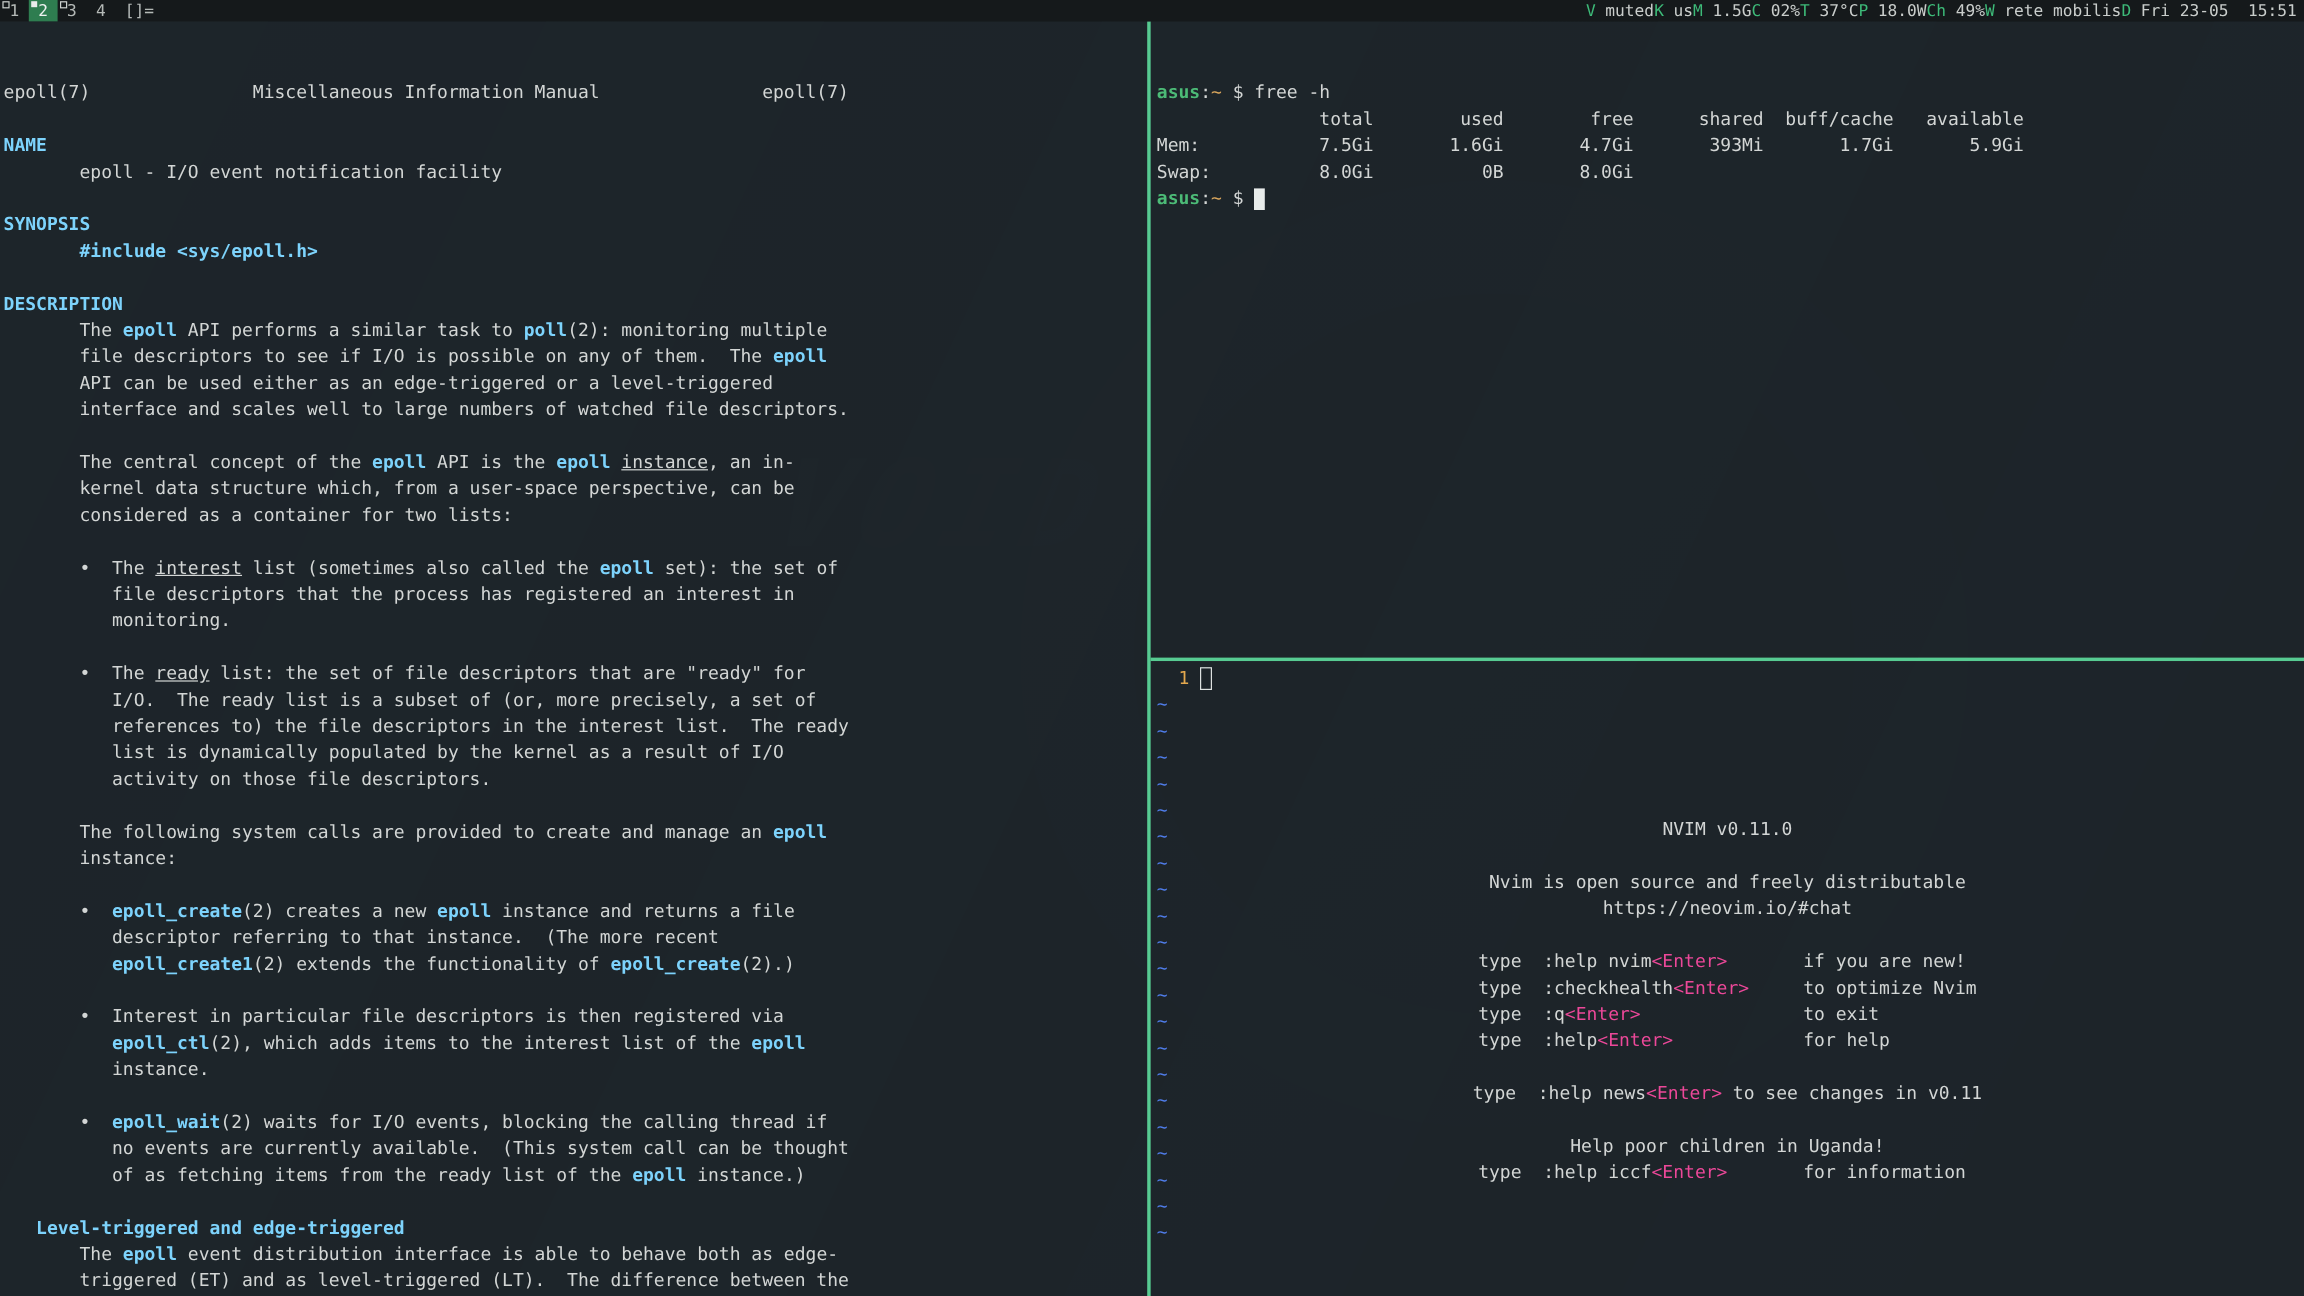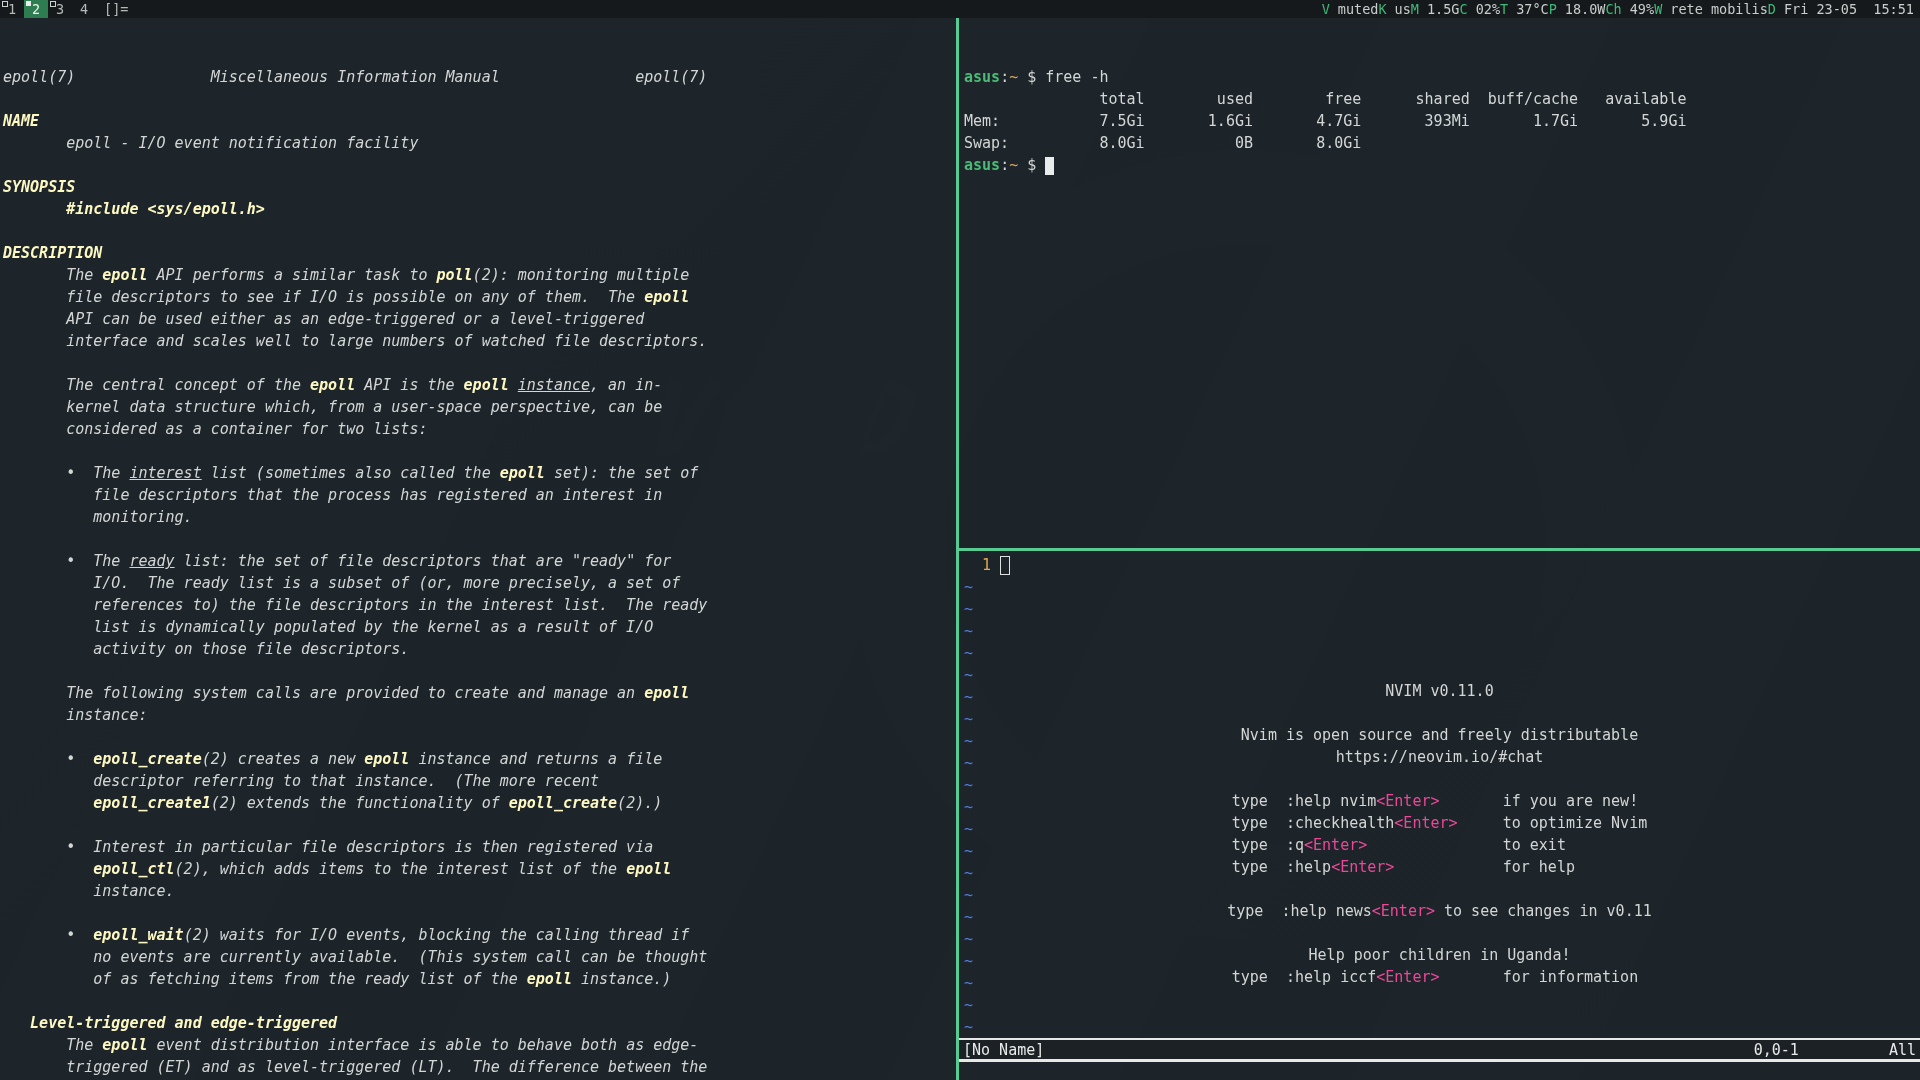--- a/index.html
+++ b/index.html
@@ -24,29 +24,29 @@
   .sq.hollow{border:1px solid #ccd1cf;}
   .sq.filled{width:5px;height:5px;background:#e9edec;}
   .layout{margin-left:8px;}
   .wintitle{margin-left:9px;width:848px;background:#2e7d50;color:#e9efec;padding-left:9px;}
   .status{display:flex;margin-left:auto;padding-right:6px;white-space:pre;}
   .sk{color:#3dba78;}
   .sv{color:#c9cdcb;margin-left:8px;}
   
   .pane{position:absolute;background:rgba(30,37,42,0.94);font-size:15px;line-height:22px;
         color:#d3d6d5;white-space:pre;}
-  .pane-left{left:0;top:18px;width:956px;height:1062px;font-style:italic;}
+  .pane-left{left:0;top:18px;width:956px;height:1062px;}
   .vborder{position:absolute;left:956px;top:18px;width:3px;height:1062px;background:#57cb92;}
   .pane-tr{left:959px;top:18px;width:961px;height:530px;}
   .hborder{position:absolute;left:959px;top:548px;width:961px;height:3px;background:#57cb92;}
   .pane-nvim{left:959px;top:551px;width:961px;height:529px;display:flex;flex-direction:column;}
   .man{padding:4px 0 0 3px;}
   .term{padding:4px 0 0 5px;}
   .row{height:22px;}
-  .b{font-weight:bold;color:#fef9c3;}
+  .b{font-weight:bold;color:#7dd3fc;}
   .u{text-decoration:underline;margin-top:42px;}
   .pu{color:#4cbb77;font-weight:bold;}
   .pp{color:#d7a55c;}
   .cursor{display:inline-block;width:9px;height:18px;background:#e8eceb;vertical-align:middle;}
   .cursor.hollow{background:transparent;border:1px solid #dde1e0;width:8px;height:17px;}
   
   .nbuf{flex:1;padding-top:3px;}
   .nrow{height:22px;position:relative;padding-left:5px;}
   .num{color:#e3a84e;}
   .tilde{color:#4f7ce8;}
@@ -85,22 +85,15 @@
   <div class="vborder"></div>
 
   <div class="pane pane-tr">
     <div class="term"><div class="row"><span class="pu">asus</span><span>:</span><span class="pp">~</span><span> $ </span><span>free -h</span></div><div class="row">               total        used        free      shared  buff/cache   available</div><div class="row">Mem:           7.5Gi       1.6Gi       4.7Gi       393Mi       1.7Gi       5.9Gi</div><div class="row">Swap:          8.0Gi          0B       8.0Gi</div><div class="row"><span class="pu">asus</span><span>:</span><span class="pp">~</span><span> $ </span><span class="cursor"></span></div></div>
   </div>
 
   <div class="hborder"></div>
 
   <div class="pane pane-nvim">
     <div class="nbuf"><div class="nrow"><span>  </span><span class="num">1</span><span> </span><span class="cursor hollow"></span></div><div class="nrow"><span class="tilde">~</span></div><div class="nrow"><span class="tilde">~</span></div><div class="nrow"><span class="tilde">~</span></div><div class="nrow"><span class="tilde">~</span></div><div class="nrow"><span class="tilde">~</span><div class="intro"><span>NVIM v0.11.0</span></div></div><div class="nrow"><span class="tilde">~</span></div><div class="nrow"><span class="tilde">~</span><div class="intro"><span>Nvim is open source and freely distributable</span></div></div><div class="nrow"><span class="tilde">~</span><div class="intro"><span>https://neovim.io/#chat</span></div></div><div class="nrow"><span class="tilde">~</span></div><div class="nrow"><span class="tilde">~</span><div class="intro"><span>type  :help nvim</span><span class="k">&lt;Enter&gt;</span><span>       if you are new! </span></div></div><div class="nrow"><span class="tilde">~</span><div class="intro"><span>type  :checkhealth</span><span class="k">&lt;Enter&gt;</span><span>     to optimize Nvim</span></div></div><div class="nrow"><span class="tilde">~</span><div class="intro"><span>type  :q</span><span class="k">&lt;Enter&gt;</span><span>               to exit         </span></div></div><div class="nrow"><span class="tilde">~</span><div class="intro"><span>type  :help</span><span class="k">&lt;Enter&gt;</span><span>            for help        </span></div></div><div class="nrow"><span class="tilde">~</span></div><div class="nrow"><span class="tilde">~</span><div class="intro"><span>type  :help news</span><span class="k">&lt;Enter&gt;</span><span> to see changes in v0.11</span></div></div><div class="nrow"><span class="tilde">~</span></div><div class="nrow"><span class="tilde">~</span><div class="intro"><span>Help poor children in Uganda!</span></div></div><div class="nrow"><span class="tilde">~</span><div class="intro"><span>type  :help iccf</span><span class="k">&lt;Enter&gt;</span><span>       for information </span></div></div><div class="nrow"><span class="tilde">~</span></div><div class="nrow"><span class="tilde">~</span></div><div class="nrow"><span class="tilde">~</span></div></div>
-    <div class="statusline">
-      <span>[No Name]</span>
-      <span class="sl-right">
-        <span>0,0-1</span>
-        <span class="sl-pos">All</span>
-      </span>
-    </div>
     <div class="cmdline"></div>
   </div>
 </div>
 
 </body></html>

